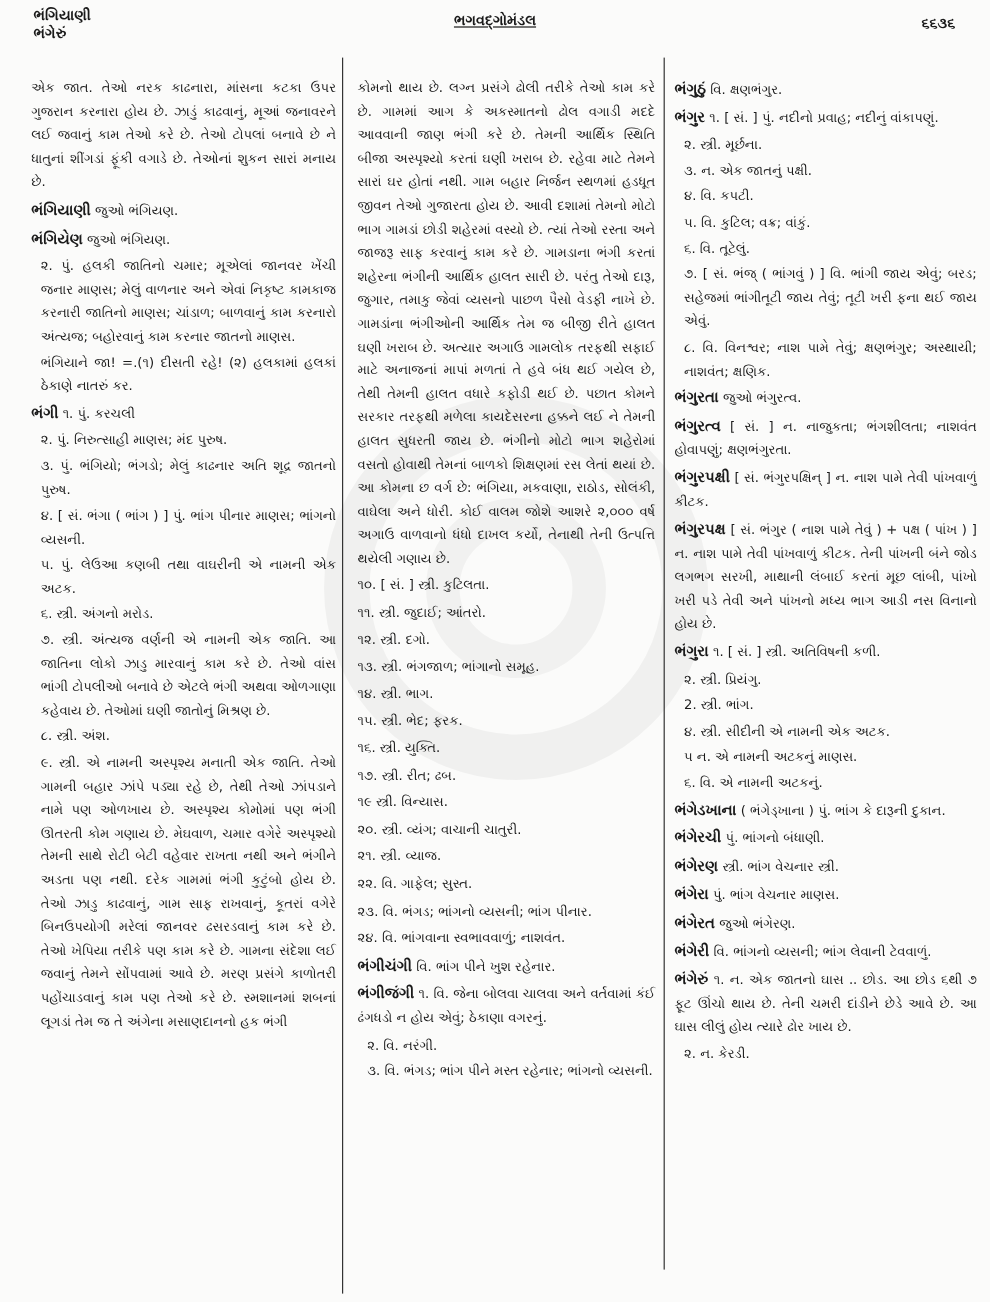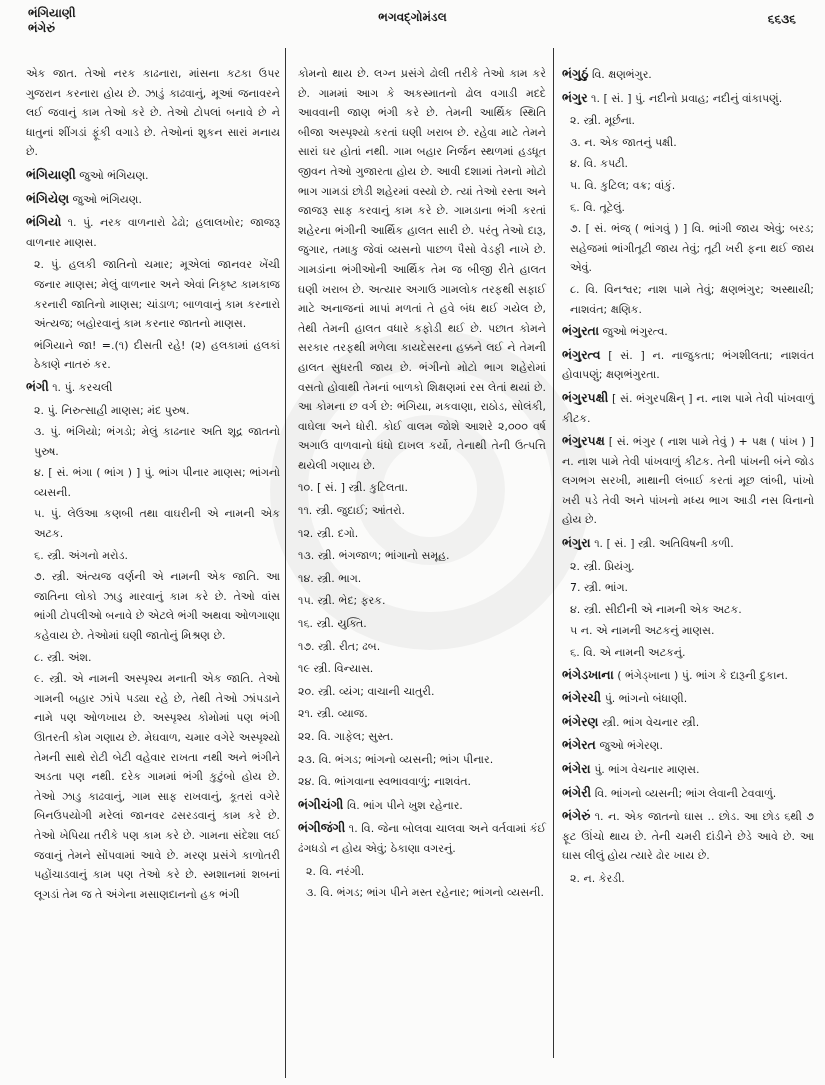--- a/index.html
+++ b/index.html
@@ -12,21 +12,21 @@
     border-radius:50%; border:38px solid rgba(0,0,0,0.045); box-sizing:border-box;
     pointer-events:none;
   }
   .watermark2 {
     position:absolute; left:355px; top:415px; width:150px; height:150px;
     border-radius:50%; border:28px solid rgba(0,0,0,0.04); box-sizing:border-box;
     pointer-events:none;
   }
   .header { position:absolute; top:0; left:0; width:825px; height:40px; }
   .guide-left { position:absolute; left:28px; top:6px; font-size:12px; font-weight:bold; line-height:15px; }
-  .running-title { position:absolute; left:0; right:0; top:10px; text-align:center; font-size:12px; font-weight:bold; }
+  .running-title { position:absolute; left:0; right:0; top:10px; text-align:center; font-size:12px; font-weight:bold;text-decoration:underline; }
   .page-number { position:absolute; right:29px; top:12px; font-size:12px; font-weight:bold; }
   .col { position:absolute; top:64px; font-size:11px; line-height:19.6px; text-align:justify; }
   .col1 { left:26px; width:254px; }
   .col2 { left:298px; width:248px; }
   .col3 { left:562px; width:252px; }
   .divider { position:absolute; top:48px; width:1px; background:#333; }
   .d1 { left:285px; height:1030px; }
   .d2 { left:553px; height:1010px; }
   .entry { margin:0 0 3px 0; }
   .hw { font-weight:bold; font-size:12.5px;margin-top:20px; }
@@ -47,21 +47,20 @@
   <div class="page-number">૬૬૩૬</div>
 </div>
 
 <div class="divider d1"></div>
 <div class="divider d2"></div>
 
 <div class="col col1">
     <div class="entry">એક જાત. તેઓ નરક કાઢનારા, માંસના કટકા ઉપર ગુજરાન કરનારા હોય છે. ઝાડું કાઢવાનું, મૂઆં જનાવરને લઈ જવાનું કામ તેઓ કરે છે. તેઓ ટોપલાં બનાવે છે ને ધાતુનાં શીંગડાં ફૂંકી વગાડે છે. તેઓનાં શુકન સારાં મનાય છે.</div>
     <div class="entry"><span class="hw">ભંગિયાણી</span> <span>જુઓ ભંગિયણ.</span></div>
     <div class="entry"><span class="hw">ભંગિયેણ</span> <span>જુઓ ભંગિયણ.</span></div>
-    <div class="entry"><span class="hw">ભંગિયો</span> <span>૧. પું. નરક વાળનારો ઢેઢો; હલાલખોર; જાજરૂ વાળનાર માણસ.</span></div>
     <div class="sense">૨. પું. હલકી જાતિનો ચમાર; મૂએલાં જાનવર ખેંચી જનાર માણસ; મેલું વાળનાર અને એવાં નિકૃષ્ટ કામકાજ કરનારી જાતિનો માણસ; ચાંડાળ; બાળવાનું કામ કરનારો અંત્યજ; બહોરવાનું કામ કરનાર જાતનો માણસ.</div>
     <div class="sense">ભંગિયાને જા! =.(૧) દીસતી રહે! (૨) હલકામાં હલકાં ઠેકાણે નાતરું કર.</div>
     <div class="entry"><span class="hw">ભંગી</span> <span>૧. પું. કરચલી</span></div>
     <div class="sense">૨. પું. નિરુત્સાહી માણસ; મંદ પુરુષ.</div>
     <div class="sense">૩. પું. ભંગિયો; ભંગડો; મેલું કાઢનાર અતિ શૂદ્ર જાતનો પુરુષ.</div>
     <div class="sense">૪. [ સં. ભંગા ( ભાંગ ) ] પું. ભાંગ પીનાર માણસ; ભાંગનો વ્યસની.</div>
     <div class="sense">૫. પું. લેઉઆ કણબી તથા વાઘરીની એ નામની એક અટક.</div>
     <div class="sense">૬. સ્ત્રી. અંગનો મરોડ.</div>
     <div class="sense">૭. સ્ત્રી. અંત્યજ વર્ણની એ નામની એક જાતિ. આ જાતિના લોકો ઝાડુ મારવાનું કામ કરે છે. તેઓ વાંસ ભાંગી ટોપલીઓ બનાવે છે એટલે ભંગી અથવા ઓળગાણા કહેવાય છે. તેઓમાં ઘણી જાતોનું મિશ્રણ છે.</div>
     <div class="sense">૮. સ્ત્રી. અંશ.</div>
@@ -97,25 +96,25 @@
     <div class="sense">૫. વિ. કુટિલ; વક્ર; વાંકું.</div>
     <div class="sense">૬. વિ. તૂટેલું.</div>
     <div class="sense">૭. [ સં. ભંજ્ ( ભાંગવું ) ] વિ. ભાંગી જાય એવું; બરડ; સહેજમાં ભાંગીતૂટી જાય તેવું; તૂટી ખરી ફના થઈ જાય એવું.</div>
     <div class="sense">૮. વિ. વિનશ્વર; નાશ પામે તેવું; ક્ષણભંગુર; અસ્થાયી; નાશવંત; ક્ષણિક.</div>
     <div class="entry"><span class="hw">ભંગુરતા</span> <span>જુઓ ભંગુરત્વ.</span></div>
     <div class="entry"><span class="hw">ભંગુરત્વ</span> <span>[ સં. ] ન. નાજુકતા; ભંગશીલતા; નાશવંત હોવાપણું; ક્ષણભંગુરતા.</span></div>
     <div class="entry"><span class="hw">ભંગુરપક્ષી</span> <span>[ સં. ભંગુરપક્ષિન્ ] ન. નાશ પામે તેવી પાંખવાળું કીટક.</span></div>
     <div class="entry"><span class="hw">ભંગુરપક્ષ</span> <span>[ સં. ભંગુર ( નાશ પામે તેવું ) + પક્ષ ( પાંખ ) ] ન. નાશ પામે તેવી પાંખવાળું કીટક. તેની પાંખની બંને જોડ લગભગ સરખી, માથાની લંબાઈ કરતાં મૂછ લાંબી, પાંખો ખરી પડે તેવી અને પાંખનો મધ્ય ભાગ આડી નસ વિનાનો હોય છે.</span></div>
     <div class="entry"><span class="hw">ભંગુરા</span> <span>૧. [ સં. ] સ્ત્રી. અતિવિષની કળી.</span></div>
     <div class="sense">૨. સ્ત્રી. પ્રિયંગુ.</div>
-    <div class="sense">7. સ્ત્રી. ભાંગ.</div>
+    <div class="sense">2. સ્ત્રી. ભાંગ.</div>
     <div class="sense">૪. સ્ત્રી. સીદીની એ નામની એક અટક.</div>
     <div class="sense">૫ ન. એ નામની અટકનું માણસ.</div>
     <div class="sense">૬. વિ. એ નામની અટકનું.</div>
     <div class="entry"><span class="hw">ભંગેડખાના</span> <span>( ભંગેડ્ખાના ) પું. ભાંગ કે દારૂની દુકાન.</span></div>
     <div class="entry"><span class="hw">ભંગેરચી</span> <span>પું. ભાંગનો બંધાણી.</span></div>
     <div class="entry"><span class="hw">ભંગેરણ</span> <span>સ્ત્રી. ભાંગ વેચનાર સ્ત્રી.</span></div>
+    <div class="entry"><span class="hw">ભંગેરા</span> <span>પું. ભાંગ વેચનાર માણસ.</span></div>
     <div class="entry"><span class="hw">ભંગેરત</span> <span>જુઓ ભંગેરણ.</span></div>
-    <div class="entry"><span class="hw">ભંગેરા</span> <span>પું. ભાંગ વેચનાર માણસ.</span></div>
     <div class="entry"><span class="hw">ભંગેરી</span> <span>વિ. ભાંગનો વ્યસની; ભાંગ લેવાની ટેવવાળું.</span></div>
     <div class="entry"><span class="hw">ભંગેરું</span> <span>૧. ન. એક જાતનો ઘાસ .. છોડ. આ છોડ ૬થી ૭ ફૂટ ઊંચો થાય છે. તેની ચમરી દાંડીને છેડે આવે છે. આ ઘાસ લીલું હોય ત્યારે ઢોર ખાય છે.</span></div>
     <div class="sense">૨. ન. કેરડી.</div>
   </div>
 
 </body></html>

